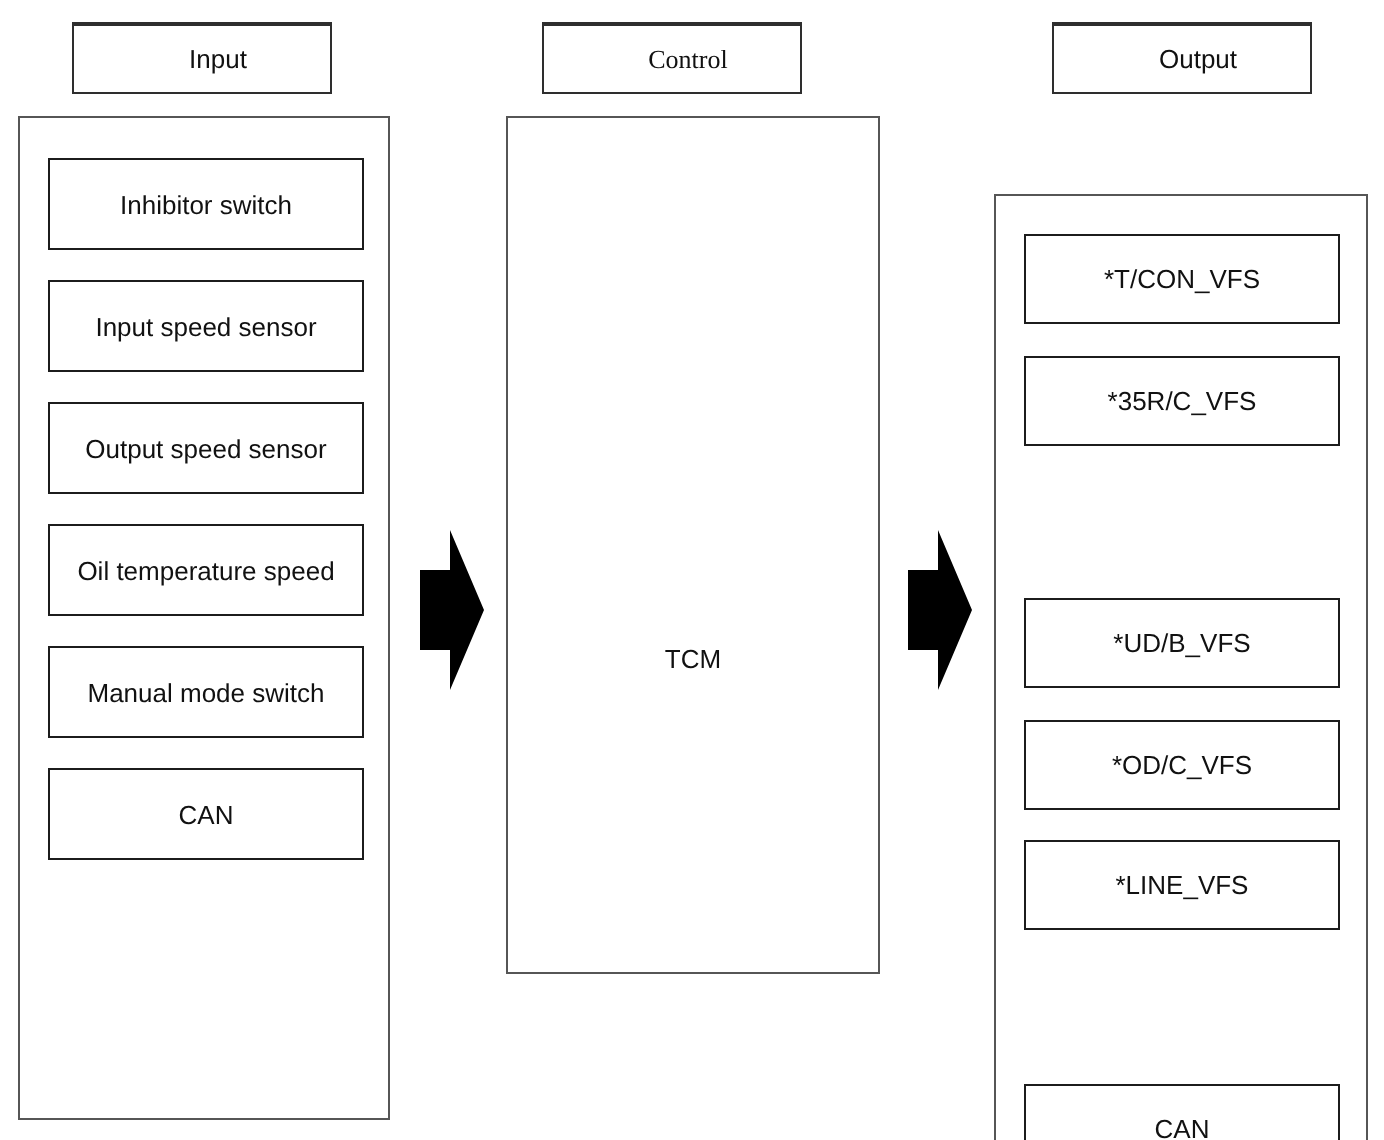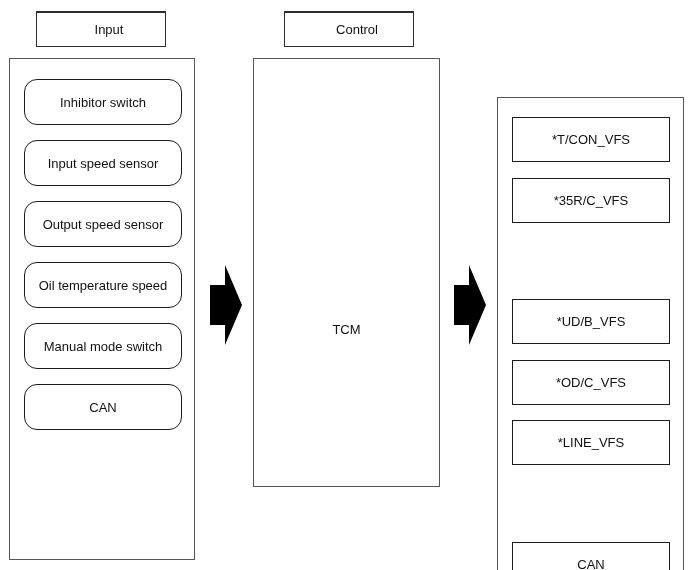--- a/index.html
+++ b/index.html
@@ -21,21 +21,21 @@
     box-sizing: border-box;
     border: 1px solid #2e2e2e;
     border-top-width: 2px;
     background: #ffffff;
     display: flex;
     align-items: center;
     justify-content: center;
     padding-left: 16px;
   }
   .hdr-input   { left: 36px; }
-  .hdr-control { left: 284px; }
+  .hdr-control { left: 271px; font-family: Liberation Serif, serif; }
   .hdr-output  { left: 526px; }
   .container {
     position: absolute;
     top: 58px;
     box-sizing: border-box;
     border: 1px solid #565656;
     background: #ffffff;
   }
   .col-input   { left: 9px;   width: 186px; height: 502px; }
   .col-control { left: 253px; width: 187px; height: 429px; }
@@ -46,21 +46,21 @@
     width: 158px;
     box-sizing: border-box;
     border: 1px solid #1c1c1c;
     background: #ffffff;
     display: flex;
     align-items: center;
     justify-content: center;
     text-align: center;
     white-space: nowrap;
   }
-  .col-input  .box { height: 46px; border-radius: 13px; }
+  .col-input  .box { height: 46px; }
   .col-output .box { height: 45px; }
   .tcm-label {
     position: absolute;
     left: 0;
     right: 0;
     top: 263px;
     text-align: center;
   }
   .flow-arrow {
     position: absolute;
@@ -73,20 +73,23 @@
 </head>
 <body>
 
 <div class="canvas">
 
   <div class="hdr hdr-input">
     <span>Input</span>
   </div>
   <div class="hdr hdr-control">
     <span>Control</span>
+  </div>
+  <div class="hdr hdr-output">
+    <span>Output</span>
   </div>
 
   <div class="container col-input">
     <div class="box" style="top:20px">Inhibitor switch</div>
     <div class="box" style="top:81px">Input speed sensor</div>
     <div class="box" style="top:142px">Output speed sensor</div>
     <div class="box" style="top:203px">Oil temperature speed</div>
     <div class="box" style="top:264px">Manual mode switch</div>
     <div class="box" style="top:325px">CAN</div>
   </div>

